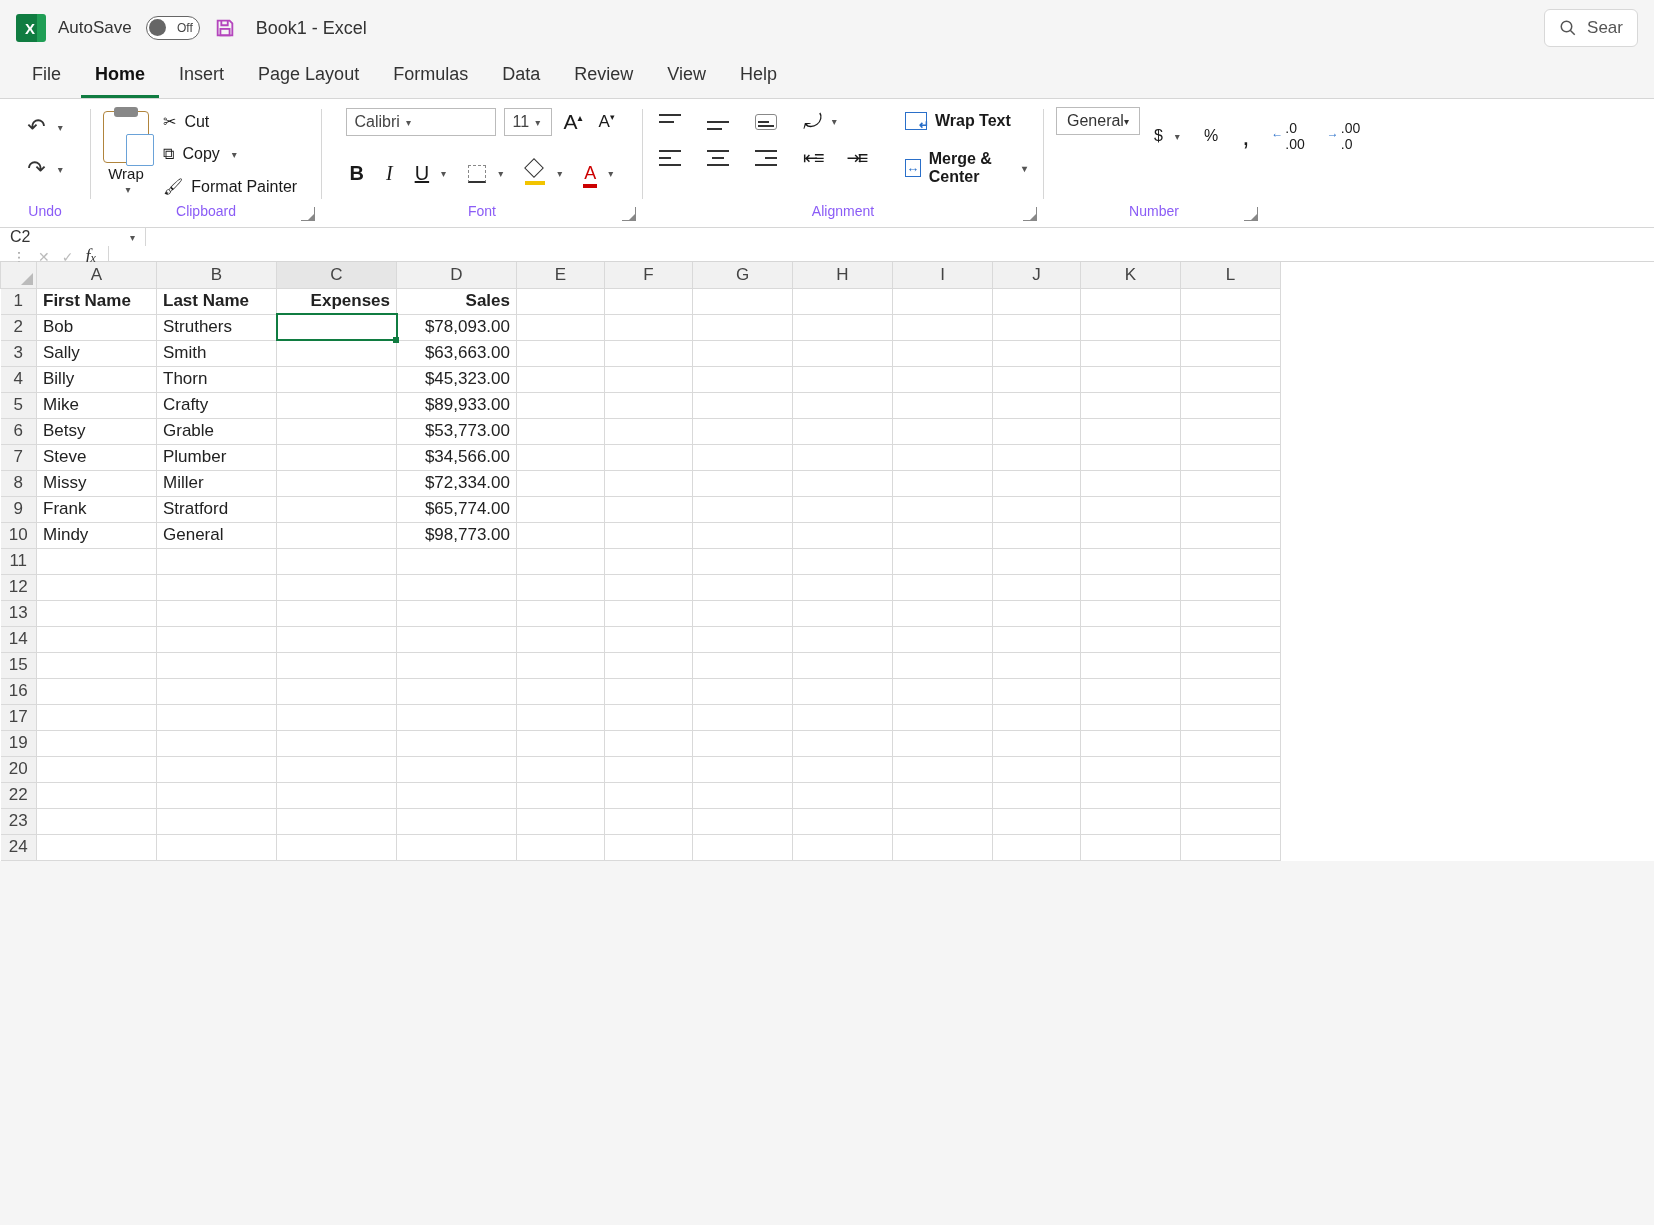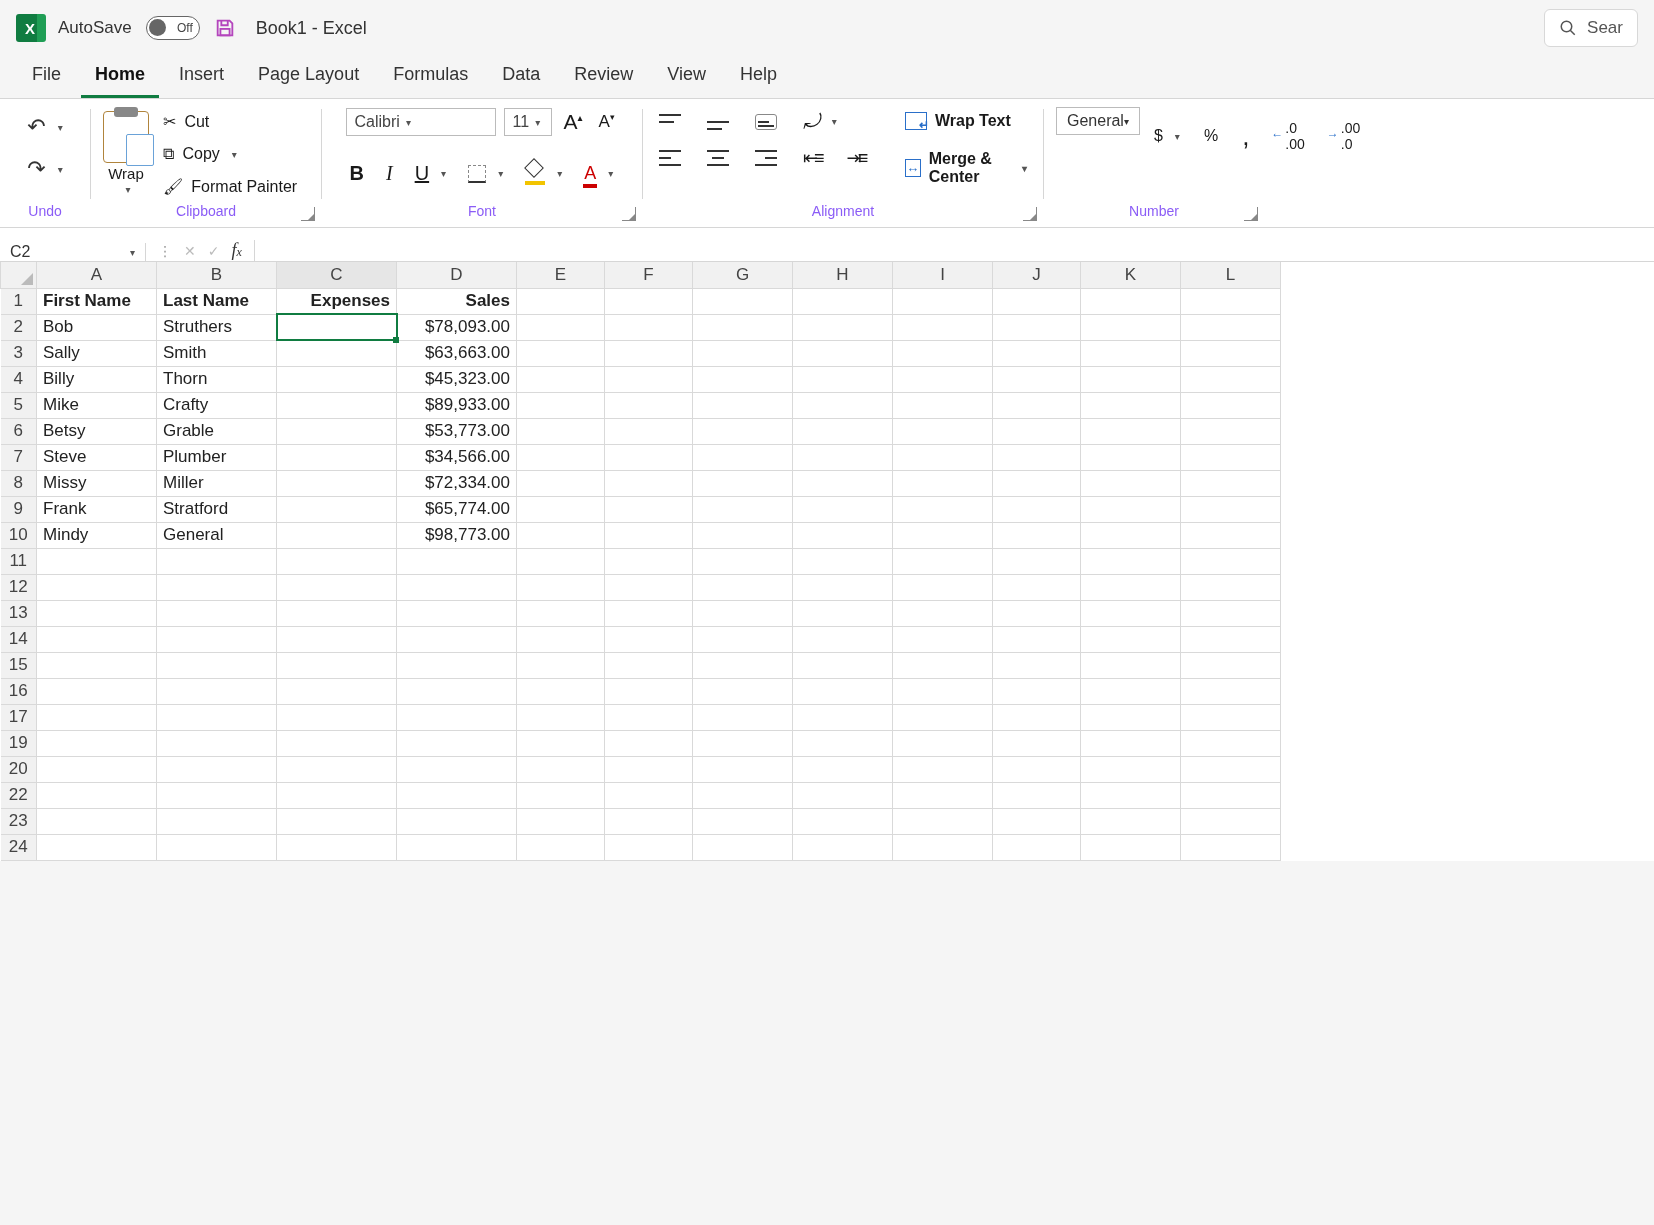--- a/index.html
+++ b/index.html
@@ -178,21 +178,21 @@
     justify-content:space-between;
   }
   .num-row{ display:flex; gap:16px; align-items:center; margin-top:10px; font-size:20px;}
   .dec-ico{ font-size:14px; position:relative; padding-left:12px;}
   .dec-ico::before{content:"←"; position:absolute; left:-2px; top:6px; font-size:12px; color:#2a6fc9;}
   .dec-ico2::before{content:"→";}
 
   
   .fx-row{
     height:34px; background:#fff; border-bottom:1px solid #d6d6d6;
-    display:flex; align-items:flex-end;
+    display:flex; align-items:flex-start;flex-direction:column;
   }
   .namebox{
     width:146px; border-right:1px solid #d6d6d6; display:flex; align-items:center;
     padding:0 10px; font-size:16px; color:#333; justify-content:space-between;
   }
   .fx-btns{ display:flex; align-items:center; gap:12px; padding:0 12px; color:#999; border-right:1px solid #d6d6d6;}
   .fx-sym{ font-style:italic; font-family:Georgia,serif; font-size:18px; color:#333;}
   .fx-input{ flex:1; padding:0 10px; display:flex; align-items:center; font-size:16px;}
 
   

